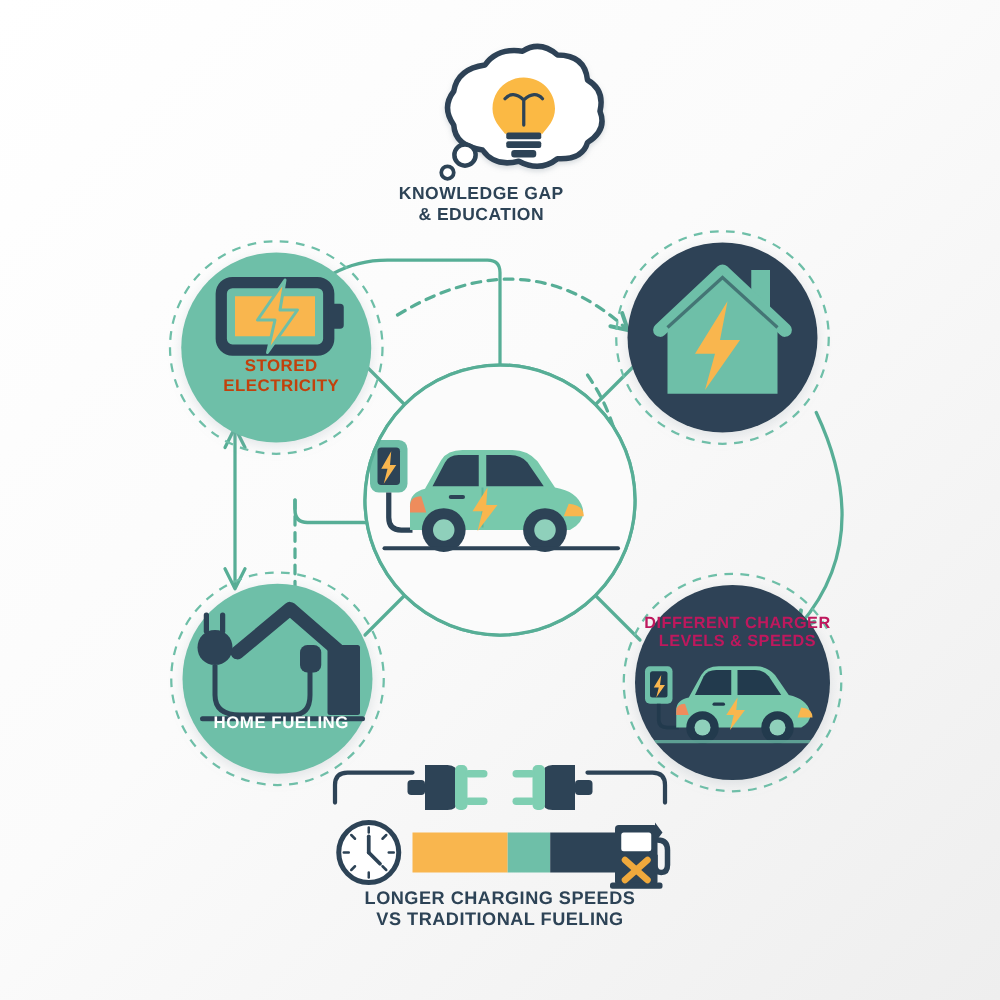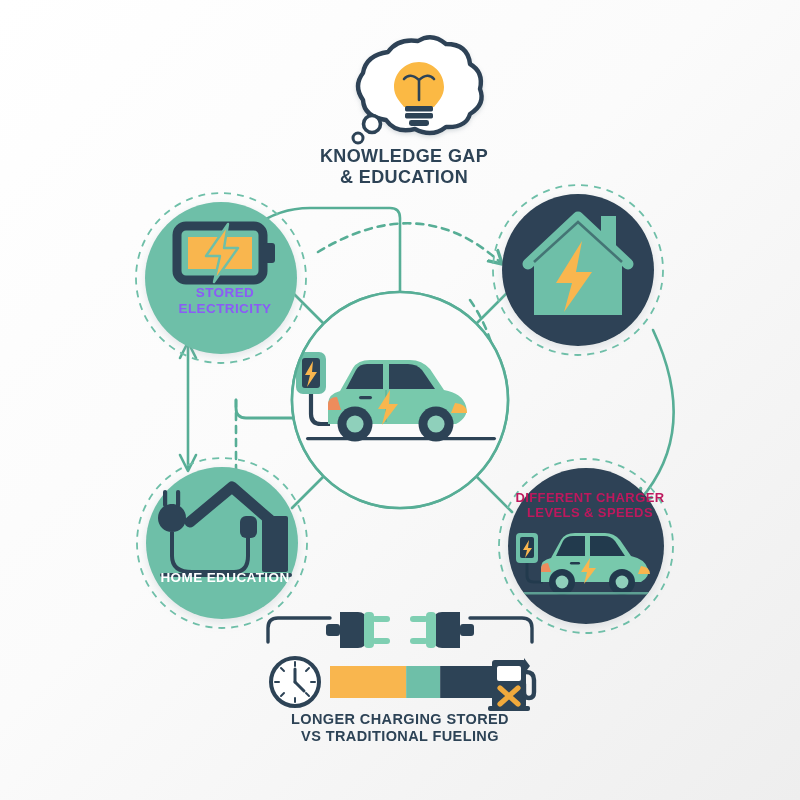--- a/index.html
+++ b/index.html
@@ -29,26 +29,26 @@
     position: absolute;
     text-align: center;
     font-weight: bold;
     line-height: 1.18;
     letter-spacing: 0.4px;
     white-space: pre-line;
     pointer-events: none;
   }
 
   #lbl-knowledge {
-    left: 304px; top: 146px; width: 200px;
-    font-size: 18px; color: #2d4356;
+    left: 285px; top: 146px; width: 200px;
+    font-size: 14px; color: #2d4356;
   }
   #lbl-stored {
     left: 150px; top: 285px; width: 150px;
-    font-size: 13.5px; color: #8b5cf6;
+    font-size: 13.5px; color: #c2410c;
   }
   #lbl-home {
     left: 145px; top: 570px; width: 160px;
     font-size: 13.5px; color: #ffffff;
   }
   #lbl-charger {
     left: 505px; top: 490px; width: 170px;
     font-size: 13px; color: #be185d;
   }
   #lbl-bottom {
@@ -308,21 +308,21 @@
     </g>
 
   </svg>
 
   <div class="label" id="lbl-knowledge">KNOWLEDGE GAP
 &amp; EDUCATION</div>
 
   <div class="label" id="lbl-stored">STORED
 ELECTRICITY</div>
 
-  <div class="label" id="lbl-home">HOME EDUCATION</div>
+  <div class="label" id="lbl-home">HOME FUELING</div>
 
   <div class="label" id="lbl-charger">DIFFERENT CHARGER
 LEVELS &amp; SPEEDS</div>
 
-  <div class="label" id="lbl-bottom">LONGER CHARGING STORED
+  <div class="label" id="lbl-bottom">LONGER CHARGING SPEEDS
 VS TRADITIONAL FUELING</div>
 
 </div>
 
 </body></html>

